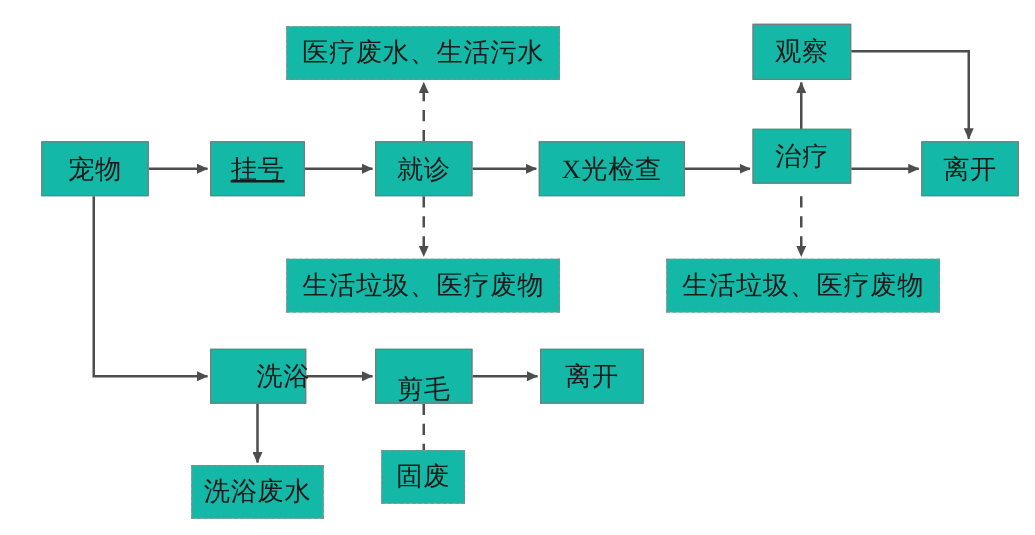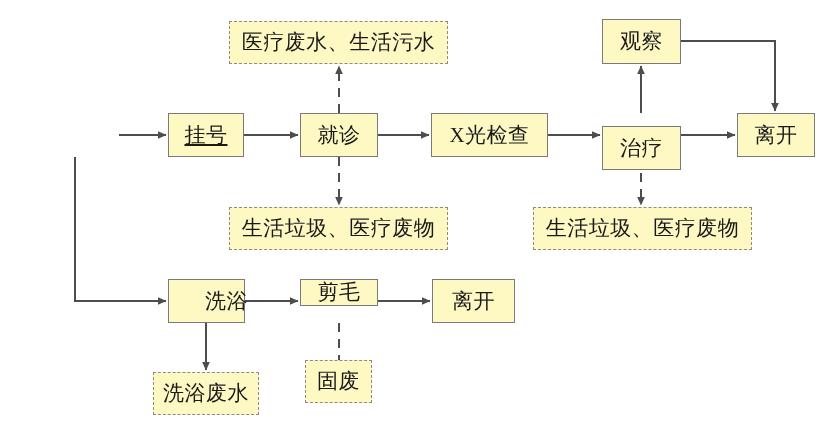--- a/index.html
+++ b/index.html
@@ -27,21 +27,21 @@
     position: absolute;
     box-sizing: border-box;
     display: flex;
     align-items: center;
     justify-content: center;
     color: #1a1a1a;
     font-size: 21px;
     line-height: 1;
     letter-spacing: 0.5px;
     white-space: nowrap;
-    background: #fef9c3;
+    background: #14b8a6;
     z-index: 2;
   }
   .node.solid {
     border: 1px solid #7a7a7a;
   }
   .node.dashed {
     border: 1px dashed #8a8a8a;
   }
 </style>
 </head>
@@ -80,50 +80,53 @@
 
     <line x1="245" y1="301" x2="298" y2="301" stroke="#4d4d4d" stroke-width="2" marker-end="url(#arrowhead)"></line>
 
     <line x1="378" y1="301" x2="430" y2="301" stroke="#4d4d4d" stroke-width="2" marker-end="url(#arrowhead)"></line>
 
     <line x1="206" y1="323" x2="206" y2="370" stroke="#4d4d4d" stroke-width="2" marker-end="url(#arrowhead)"></line>
 
     <line x1="339" y1="323" x2="339" y2="370" stroke="#4d4d4d" stroke-width="2" stroke-dasharray="9,7" marker-end="url(#arrowhead)"></line>
   </svg>
 
+  <div class="node solid" style="left:33px;top:113px;width:86px;height:44px;">
+    <span>宠物</span>
+  </div>
 
   <div class="node solid" style="left:168px;top:113px;width:76px;height:44px;text-decoration:underline;">
     <span>挂号</span>
   </div>
 
   <div class="node solid" style="left:300px;top:113px;width:78px;height:44px;">
     <span>就诊</span>
   </div>
 
   <div class="node solid" style="left:431px;top:113px;width:117px;height:44px;">
     <span>X光检查</span>
   </div>
 
-  <div class="node solid" style="left:602px;top:126px;width:79px;height:44px;">
+  <div class="node solid" style="left:602px;top:103px;width:79px;height:44px;">
     <span>治疗</span>
   </div>
 
   <div class="node solid" style="left:602px;top:19px;width:79px;height:45px;">
     <span>观察</span>
   </div>
 
   <div class="node solid" style="left:737px;top:113px;width:78px;height:44px;">
     <span>离开</span>
   </div>
 
   <div class="node solid" style="left:168px;top:279px;width:77px;height:44px;padding-left:40px;">
     <span>洗浴</span>
   </div>
 
-  <div class="node solid" style="left:300px;top:279px;width:78px;height:27px;">
+  <div class="node solid" style="left:300px;top:279px;width:78px;height:44px;align-items:flex-end;">
     <span>剪毛</span>
   </div>
 
   <div class="node solid" style="left:432px;top:279px;width:83px;height:44px;">
     <span>离开</span>
   </div>
 
   <div class="node dashed" style="left:229px;top:21px;width:219px;height:43px;">
     <span>医疗废水、生活污水</span>
   </div>

